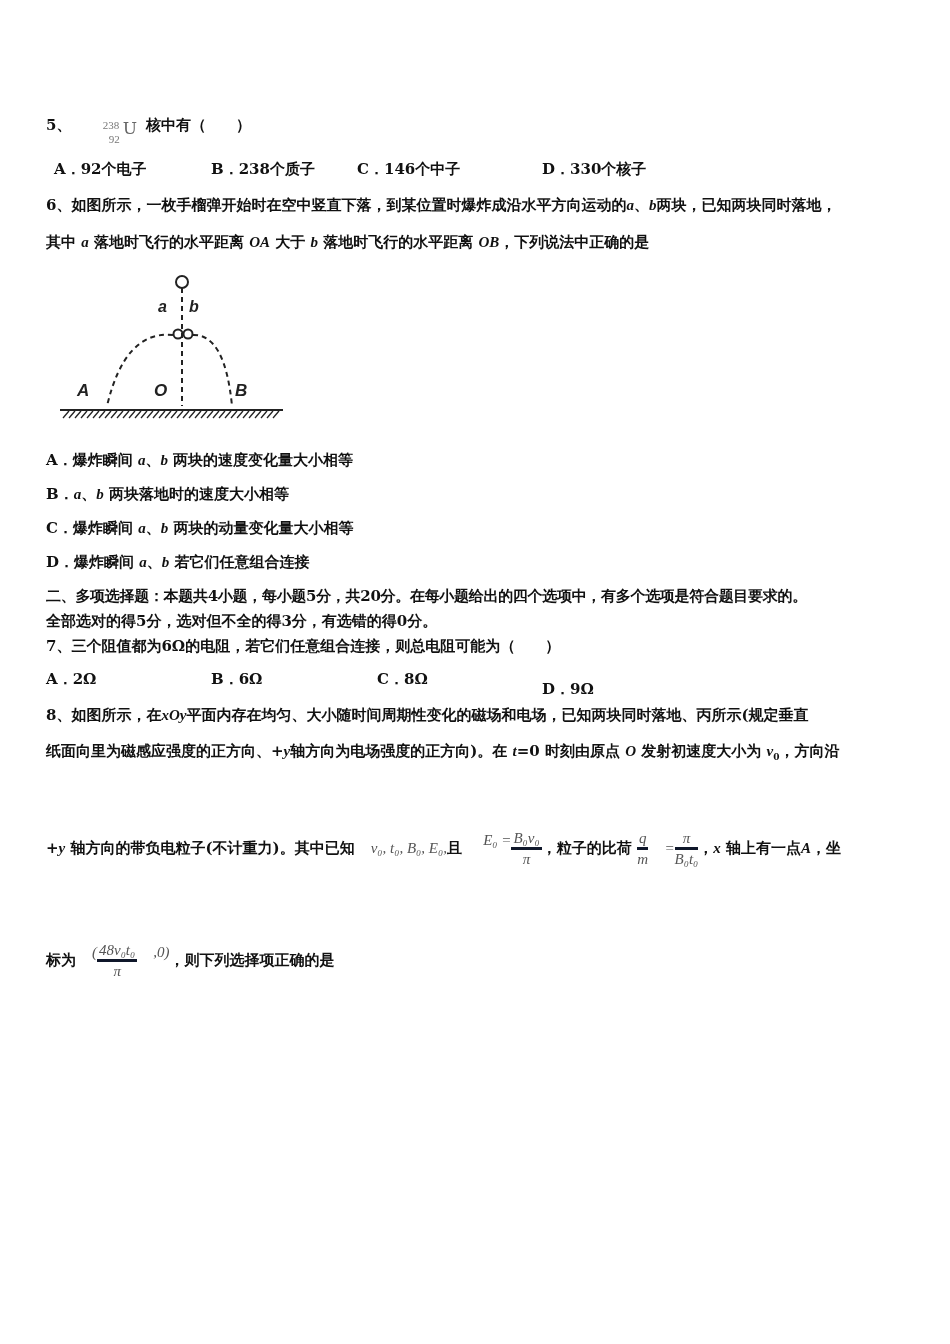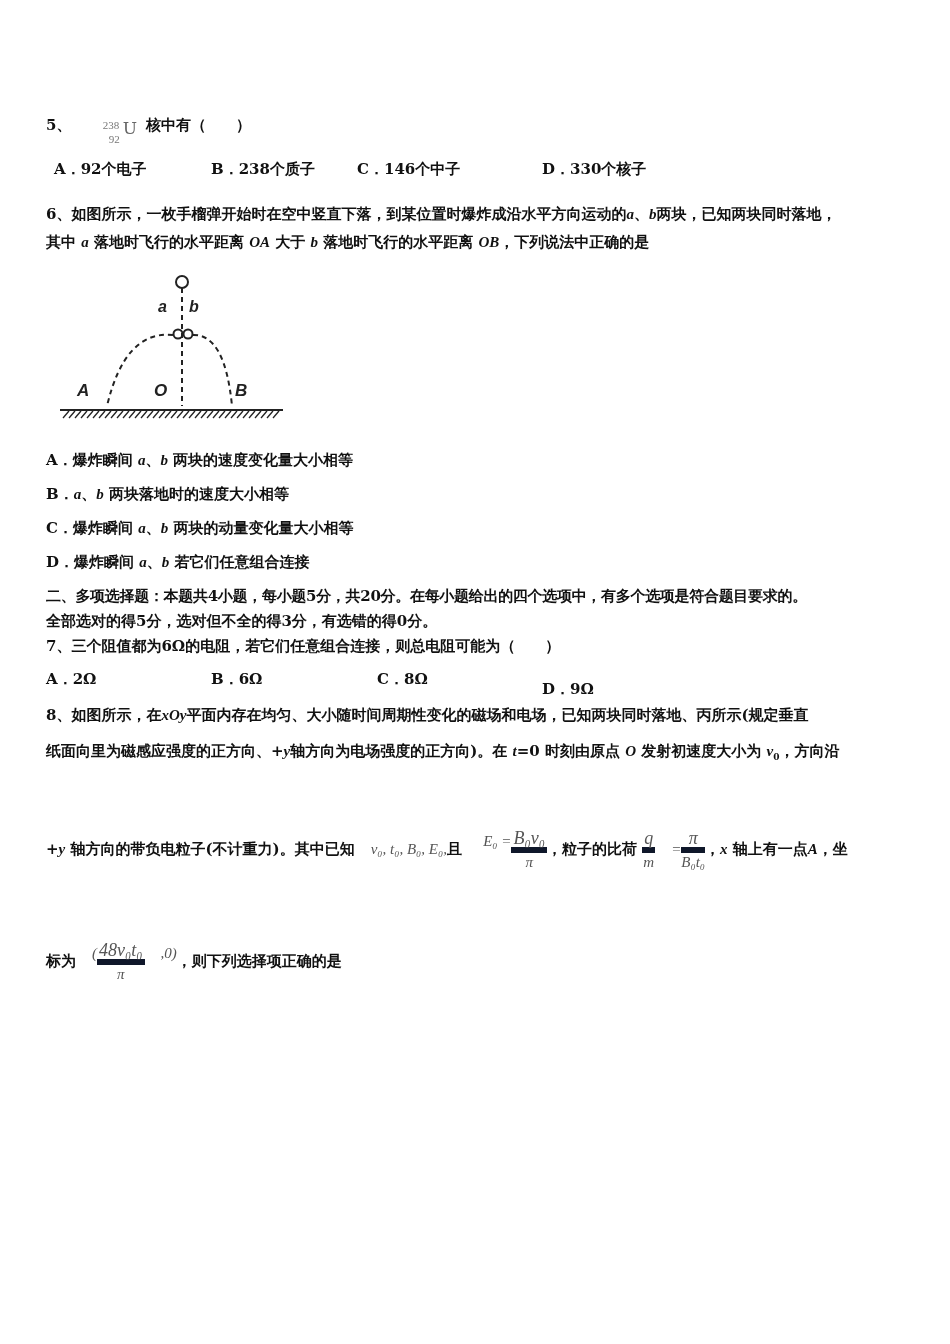--- a/index.html
+++ b/index.html
@@ -4,42 +4,42 @@
 <style>
   html, body { margin:0; padding:0; background:#ffffff; }
   body { width:950px; height:1344px; position:relative; overflow:hidden;
          font-family: "DejaVu Serif", "Liberation Serif", serif; color:#111; }
   .line { position:absolute; left:46px; font-size:15px; font-weight:bold; white-space:nowrap; line-height:20px; }
   .it { font-style:italic; font-family:"Liberation Serif", serif; }
   .opt { position:absolute; font-size:15px; font-weight:bold; white-space:nowrap; }
   .math { font-family:"Liberation Serif", serif; font-weight:normal; color:#555; font-style:italic;padding-left:16px; }
   .sup { position:absolute; font-size:11px; color:#777; font-weight:normal; font-family:"Liberation Serif", serif; }
   .frac { display:inline-block; vertical-align:middle; text-align:center; font-family:"Liberation Serif", serif; font-weight:normal; color:#555; font-style:italic; }
-  .frac .num { display:block; border-bottom:6px solid #0f172a; padding:0 2px; font-size:18px; line-height:18px; }
+  .frac .num { display:block; border-bottom:3px solid #0f172a; padding:0 2px; font-size:15px; line-height:18px; }
   .frac .den { display:block; font-size:15px; line-height:18px; }
   sub { font-size:9px; }
 </style>
 </head>
 <body>
 
 <div class="line" style="top:115px;">
   <span>5、</span>
   <span style="display:inline-block;width:34px;position:relative;">
     <span class="sup" style="top:-15px;left:26px;">238</span>
     <span class="sup" style="top:-1px;left:32px;">92</span>
     <span style="position:absolute;top:-12px;left:46px;font-weight:normal;color:#666;font-size:17px;">U</span>
   </span>
   <span style="margin-left:30px;margin-top:17px;">核中有（　　）</span>
 </div>
 <div class="opt" style="top:160px;left:54px;"><span>A．</span><span>92个电子</span></div>
 <div class="opt" style="top:160px;left:211px;"><span>B．</span><span>238个质子</span></div>
 <div class="opt" style="top:160px;left:357px;"><span>C．</span><span>146个中子</span></div>
 <div class="opt" style="top:160px;left:542px;"><span>D．</span><span>330个核子</span></div>
 
-<div class="line" style="top:195px;margin-top:9px;">
+<div class="line" style="top:195px;">
   <span>6、如图所示，一枚手榴弹开始时在空中竖直下落，到某位置时爆炸成沿水平方向运动的</span><span class="it">a</span><span>、</span><span class="it">b</span><span>两块，已知两块同时落地，</span>
 </div>
 <div class="line" style="top:232px;">
   <span>其中</span> <span class="it">a</span> <span>落地时飞行的水平距离</span> <span class="it">OA</span> <span>大于</span> <span class="it">b</span> <span>落地时飞行的水平距离</span> <span class="it">OB</span><span>，下列说法中正确的是</span>
 </div>
 
 <svg style="position:absolute;left:55px;top:268px;" width="240" height="160" viewBox="0 0 240 160">
   <circle cx="127" cy="14" r="6" fill="none" stroke="#222" stroke-width="2"></circle>
   <line x1="127" y1="20" x2="127" y2="138" stroke="#222" stroke-width="2" stroke-dasharray="5,4"></line>
   <circle cx="123" cy="66" r="4.5" fill="none" stroke="#222" stroke-width="2"></circle>

